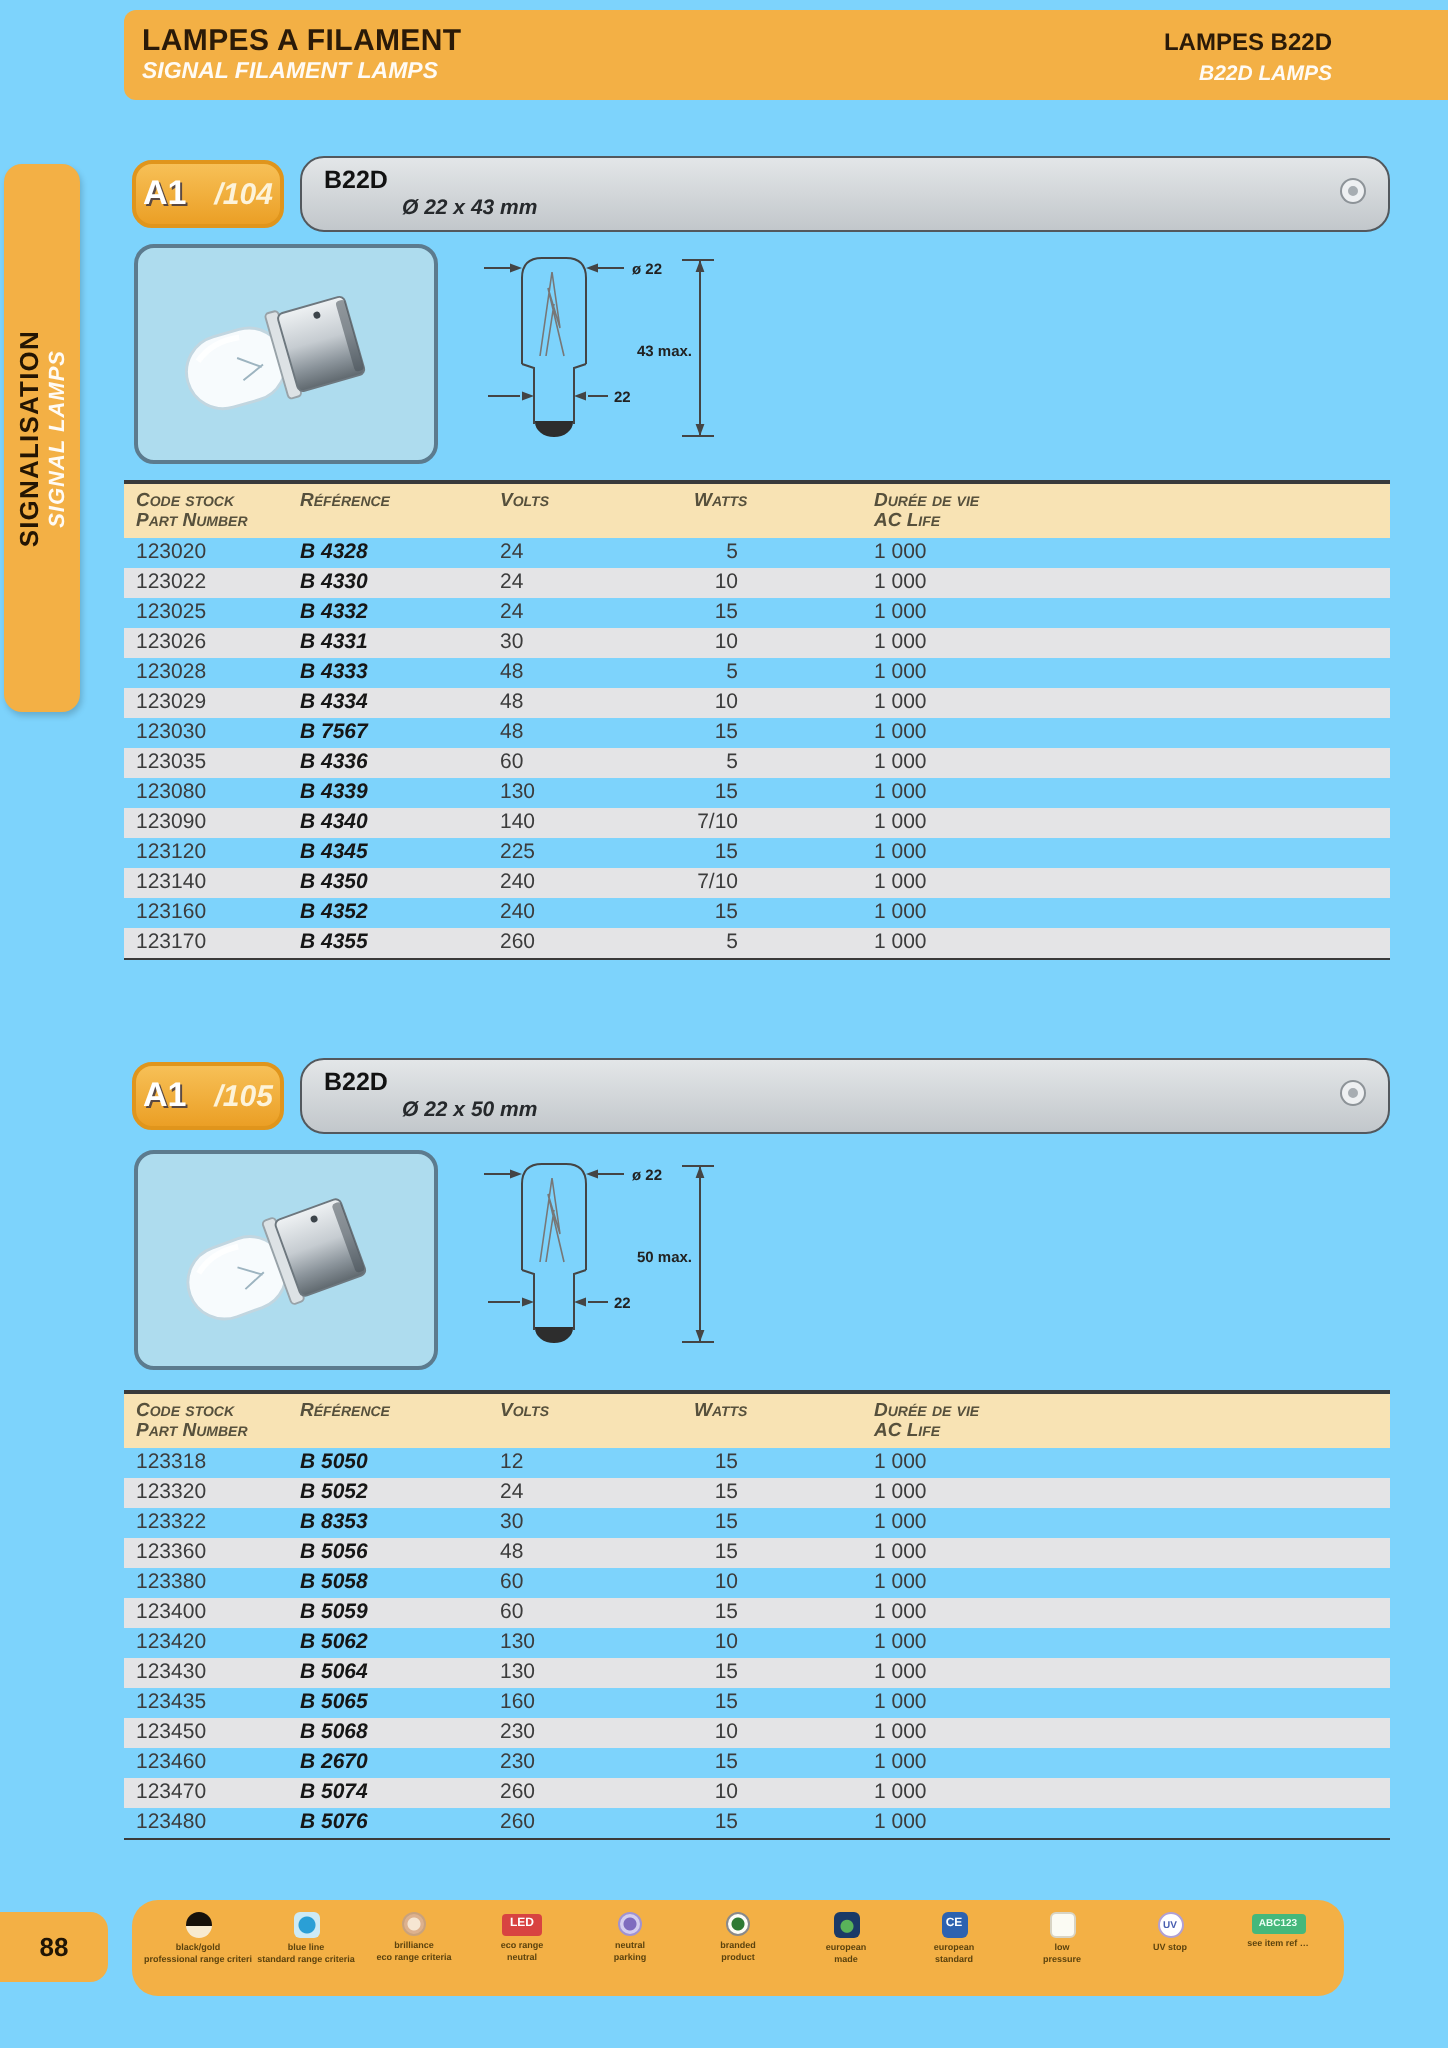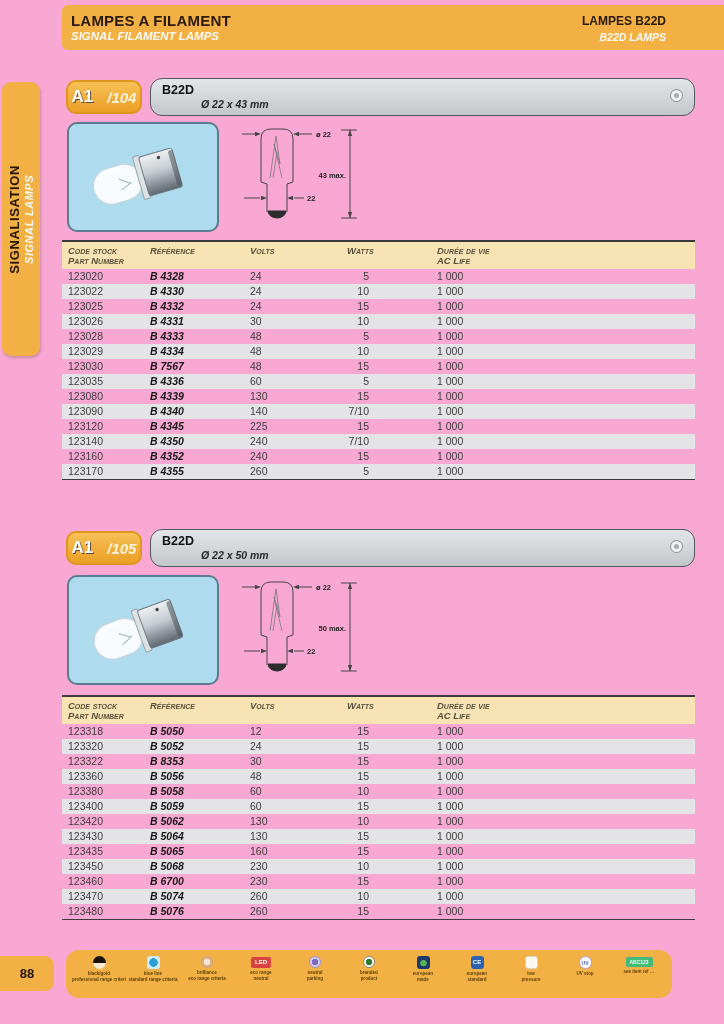--- a/index.html
+++ b/index.html
@@ -1,21 +1,21 @@
 <!DOCTYPE html>
 <html style="--accent: #f3b045; --accent-deep: #eda429; --ink: #2a1a08; --bar-gray: #cbd0d4; --table-header-bg: #f8e3b4; --row-alt: #e4e4e6; --photo-bg: #aedcee;"><head>
 <meta charset="utf-8">
 <style>
   :root{
     --accent:#f3b045; --accent-deep:#eda429; --ink:#2a1a08;
     --bar-gray:#cbd0d4; --table-header-bg:#f8e3b4; --row-alt:#e4e4e6; --photo-bg:#aedcee;
   }
   *{margin:0;padding:0;box-sizing:border-box;}
   body{background:#fff;font-family:"Liberation Sans", sans-serif;}
-  #page{position:relative;width:724px;height:1024px;background:#f9a8d4;overflow:hidden;}
+  #page{position:relative;width:724px;height:1024px;background:#7dd3fc;overflow:hidden;}
 
   
   .top-band{position:absolute;left:62px;top:5px;right:0;height:45px;background:var(--accent);
             border-radius:6px 0 0 6px;padding:7px 58px 0 9px;}
   .title-fr{font-size:15px;font-weight:800;color:var(--ink);letter-spacing:.2px;}
   .title-en{font-size:11.5px;font-weight:700;font-style:italic;color:rgba(255,255,255,.95);margin-top:1px;}
   .band-right{position:absolute;right:58px;top:9px;text-align:right;}
   .band-right .r-fr{font-size:12px;font-weight:800;color:var(--ink);}
   .band-right .r-en{font-size:10.5px;font-weight:700;font-style:italic;color:rgba(255,255,255,.95);margin-top:3px;}
 
@@ -443,21 +443,21 @@
         </tr>
         <tr>
           <td>123450</td>
           <td>B 5068</td>
           <td>230</td>
           <td>10</td>
           <td>1 000</td>
         </tr>
         <tr>
           <td>123460</td>
-          <td>B 6700</td>
+          <td>B 2670</td>
           <td>230</td>
           <td>15</td>
           <td>1 000</td>
         </tr>
         <tr>
           <td>123470</td>
           <td>B 5074</td>
           <td>260</td>
           <td>10</td>
           <td>1 000</td>

